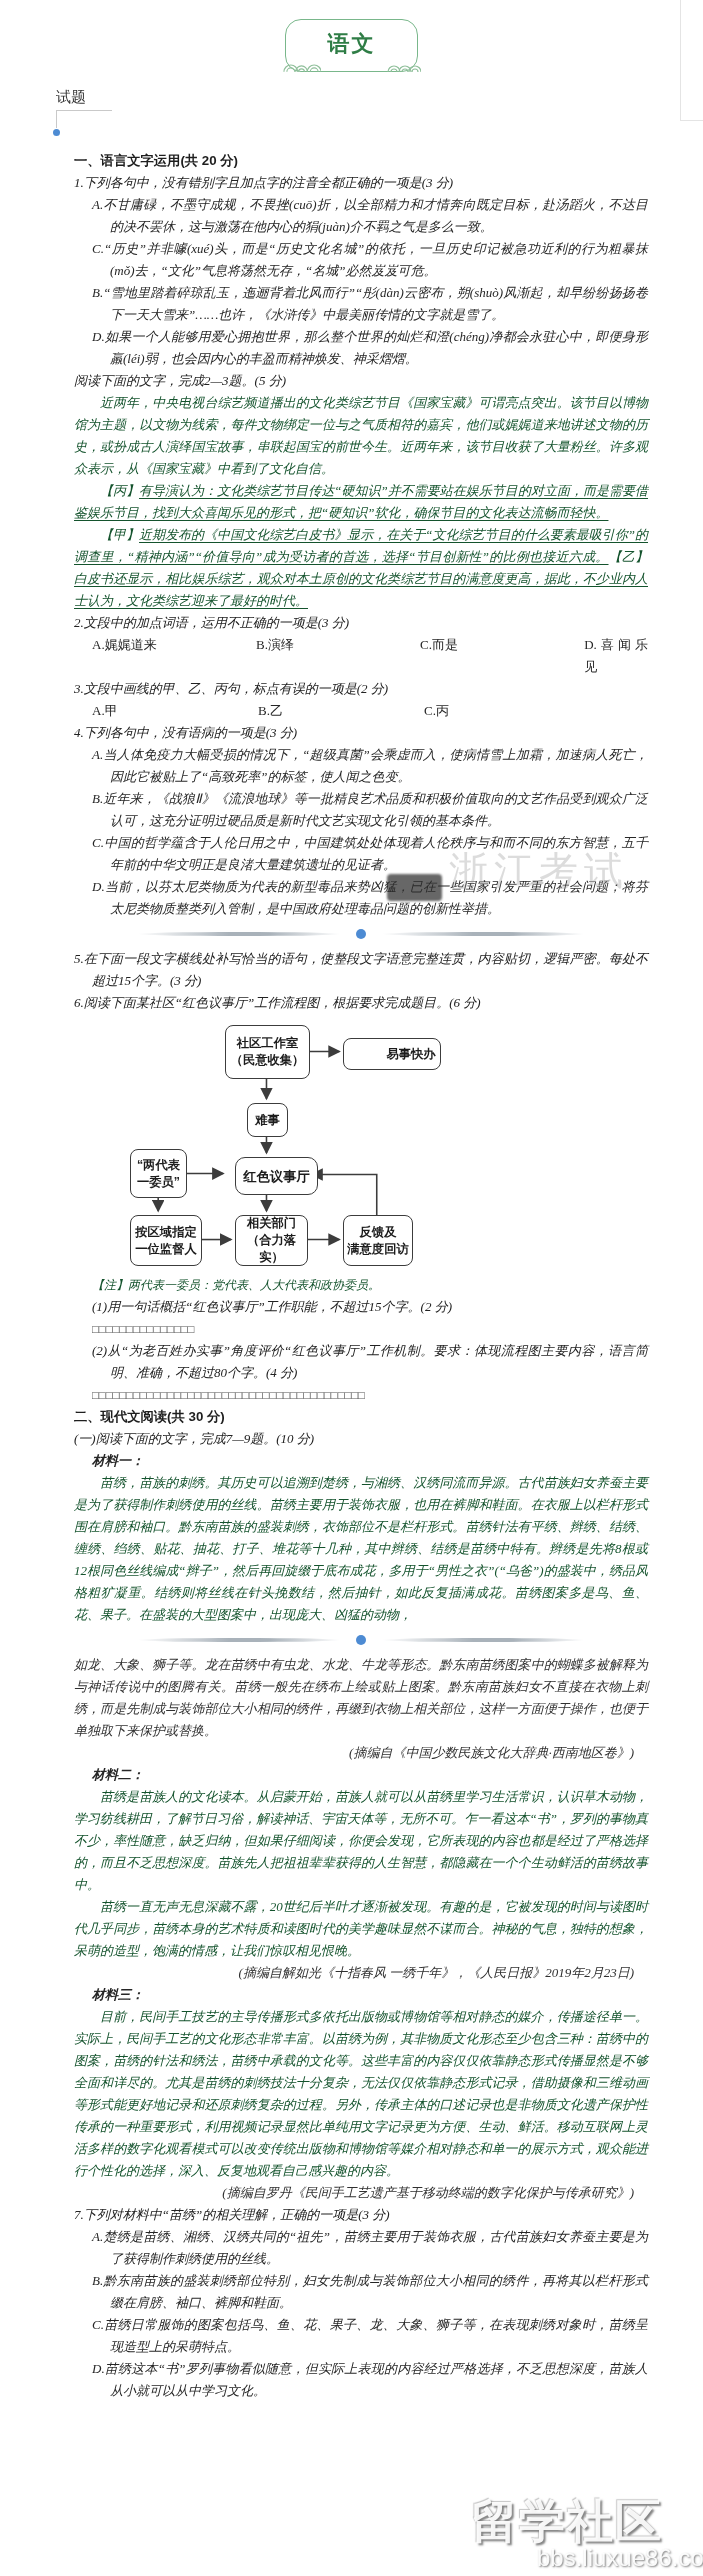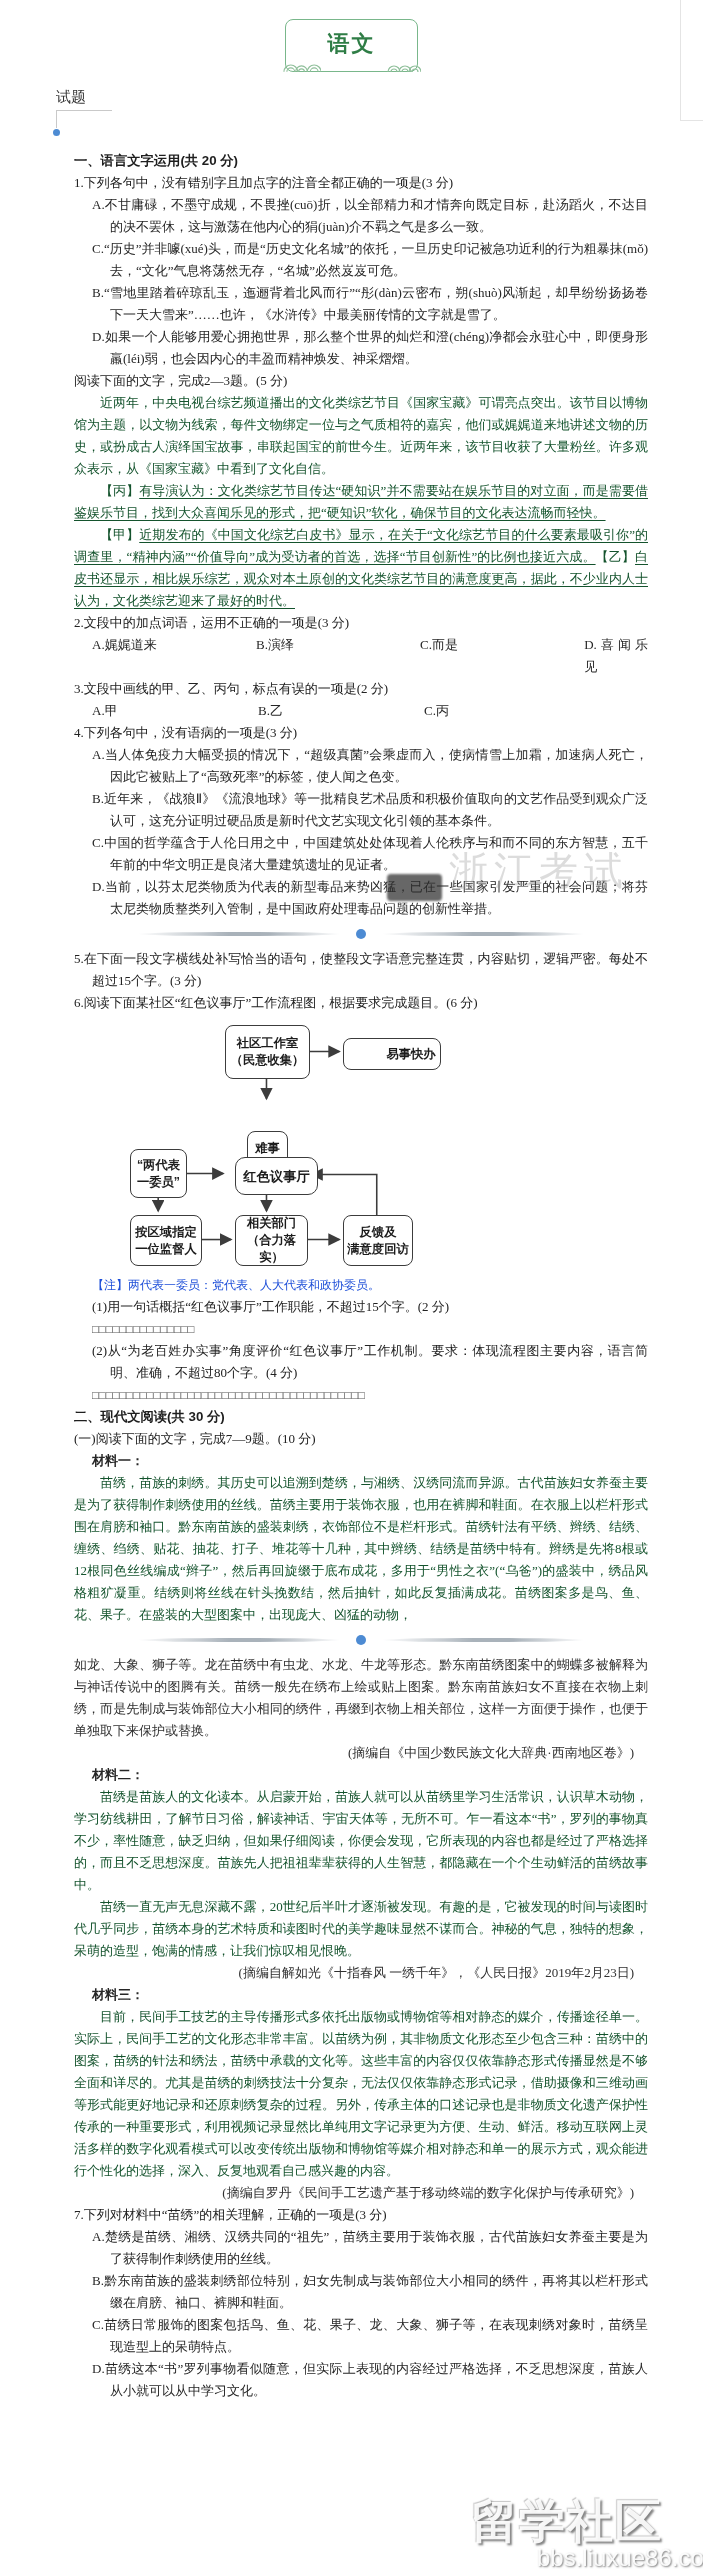--- a/index.html
+++ b/index.html
@@ -3,34 +3,34 @@
 <meta charset="utf-8">
 <style>
   html,body{margin:0;padding:0;background:#ffffff;}
   .page{position:relative;width:703px;height:2576px;background:#fff;overflow:hidden;
         font-family:"Liberation Serif",serif;color:#262626;}
   .corner{position:absolute;top:0;right:0;width:22px;height:120px;
           border-left:1px solid #e4e4e4;border-bottom:1px solid #e4e4e4;}
   
   .badge-wrap{padding-top:19px;text-align:center;}
   .badge{position:relative;display:inline-block;min-width:95px;padding:9px 18px 12px;
-         border:1.5px solid #79b78b;border-radius:8px;background:#fff;}
+         border:1.5px solid #79b78b;border-radius:16px;background:#fff;}
   .badge-text{font-family:"Liberation Sans",sans-serif;font-weight:bold;font-size:22px;
               color:#2f7d46;letter-spacing:2px;}
   .badge svg{position:absolute;bottom:-1px;}
   .badge svg.cl{left:-4px;}
   .badge svg.cr{right:-4px;}
   
   .label-block{position:relative;margin:16px 0 0 56px;width:118px;}
   .page-label{font-family:"Liberation Sans",sans-serif;font-size:15px;color:#333;}
   .label-line{width:55px;height:17px;border-left:1px solid #c9c9c9;border-top:1px solid #c9c9c9;margin-top:3px;}
   .label-dot{width:7px;height:7px;border-radius:50%;background:#4d8bd3;margin:1px 0 0 -3px;}
   
   .content{padding:14px 55px 0 74px;font-size:13px;line-height:22px;text-align:justify;}
-  .content p{margin:0;}
+  .content p{margin:0;font-style:italic;}
   h3.sec{font-family:"Liberation Sans",sans-serif;font-size:13.3px;font-weight:bold;
          color:#1e1e1e;margin:0;line-height:22px;}
   .q{color:#222;}
   .opt{padding-left:36px;text-indent:-18px;}
   .opt-row{display:flex;margin-left:18px;}
   .opt-row span{width:166px;}
   .opt-row span:last-child{width:auto;}
   .psg{text-indent:2em;color:#14532d;}
   .psg-cont{text-indent:0;color:#303030;}
   .ul{text-decoration:underline;text-underline-offset:3px;}
@@ -44,21 +44,21 @@
   .divider .dl{width:202px;height:4px;border-radius:50%;
                background:linear-gradient(to right,rgba(170,178,186,0),#a9b2ba 45%,#a9b2ba 65%,rgba(170,178,186,0));}
   .divider .dot{width:10px;height:10px;border-radius:50%;background:#4d8bd3;}
   
   .flow{position:relative;height:254px;margin-top:6px;}
   .fnode{position:absolute;border:1.6px solid #3c3c3c;border-radius:8px;background:#fff;
          display:flex;flex-direction:column;align-items:center;justify-content:center;
          font-family:"Liberation Sans",sans-serif;font-size:12.3px;font-weight:600;color:#1c1c1c;
          line-height:17px;text-align:center;}
   .flow svg{position:absolute;left:0;top:0;}
-  .note{font-size:12px;color:#1d4ed8;margin-left:18px !important;}
+  .note{font-size:12px;color:#14532d;margin-left:18px !important;}
   
   .wm-zj{position:absolute;left:449px;top:844px;font-family:"Liberation Sans",sans-serif;
          font-size:39px;letter-spacing:6px;color:rgba(140,140,140,0.30);white-space:nowrap;}
   .wm-blob{position:absolute;left:387px;top:874px;width:55px;height:27px;border-radius:4px;
            background:rgba(45,45,45,0.72);filter:blur(1px);}
   .wm-brand{position:absolute;left:471px;top:2491px;font-family:"Liberation Sans",sans-serif;
             font-weight:bold;font-size:46px;letter-spacing:2px;color:rgba(255,255,255,0.92);
             text-shadow:2px 2px 2px rgba(110,110,110,0.85),-1px -1px 1px rgba(160,160,160,0.6);white-space:nowrap;}
   .wm-url{position:absolute;left:537px;top:2544px;font-family:"Liberation Sans",sans-serif;
           font-size:24px;color:rgba(255,255,255,0.92);
@@ -163,21 +163,21 @@
           <polyline points="307,198 307,157 241,157" marker-end="url(#ah)"></polyline>
         </g>
       </svg>
       <div class="fnode" style="left:151px;top:5px;width:83px;height:52px;align-items:center;">
         <span>社区工作室</span>
         <span>（民意收集）</span>
       </div>
       <div class="fnode" style="left:269px;top:18px;width:58px;height:30px;padding-left:38px;">
         <span>易事快办</span>
       </div>
-      <div class="fnode" style="left:173px;top:83px;width:39px;height:32px;margin-top:28px;">
+      <div class="fnode" style="left:173px;top:83px;width:39px;height:32px;">
         <span>难事</span>
       </div>
       <div class="fnode" style="left:161px;top:137px;width:81px;height:36px;font-size:13.3px;border-radius:10px;">
         <span>红色议事厅</span>
       </div>
       <div class="fnode" style="left:56px;top:129px;width:55px;height:47px;">
         <span>“两代表</span>
         <span>一委员”</span>
       </div>
       <div class="fnode" style="left:56px;top:195px;width:70px;height:49px;">

